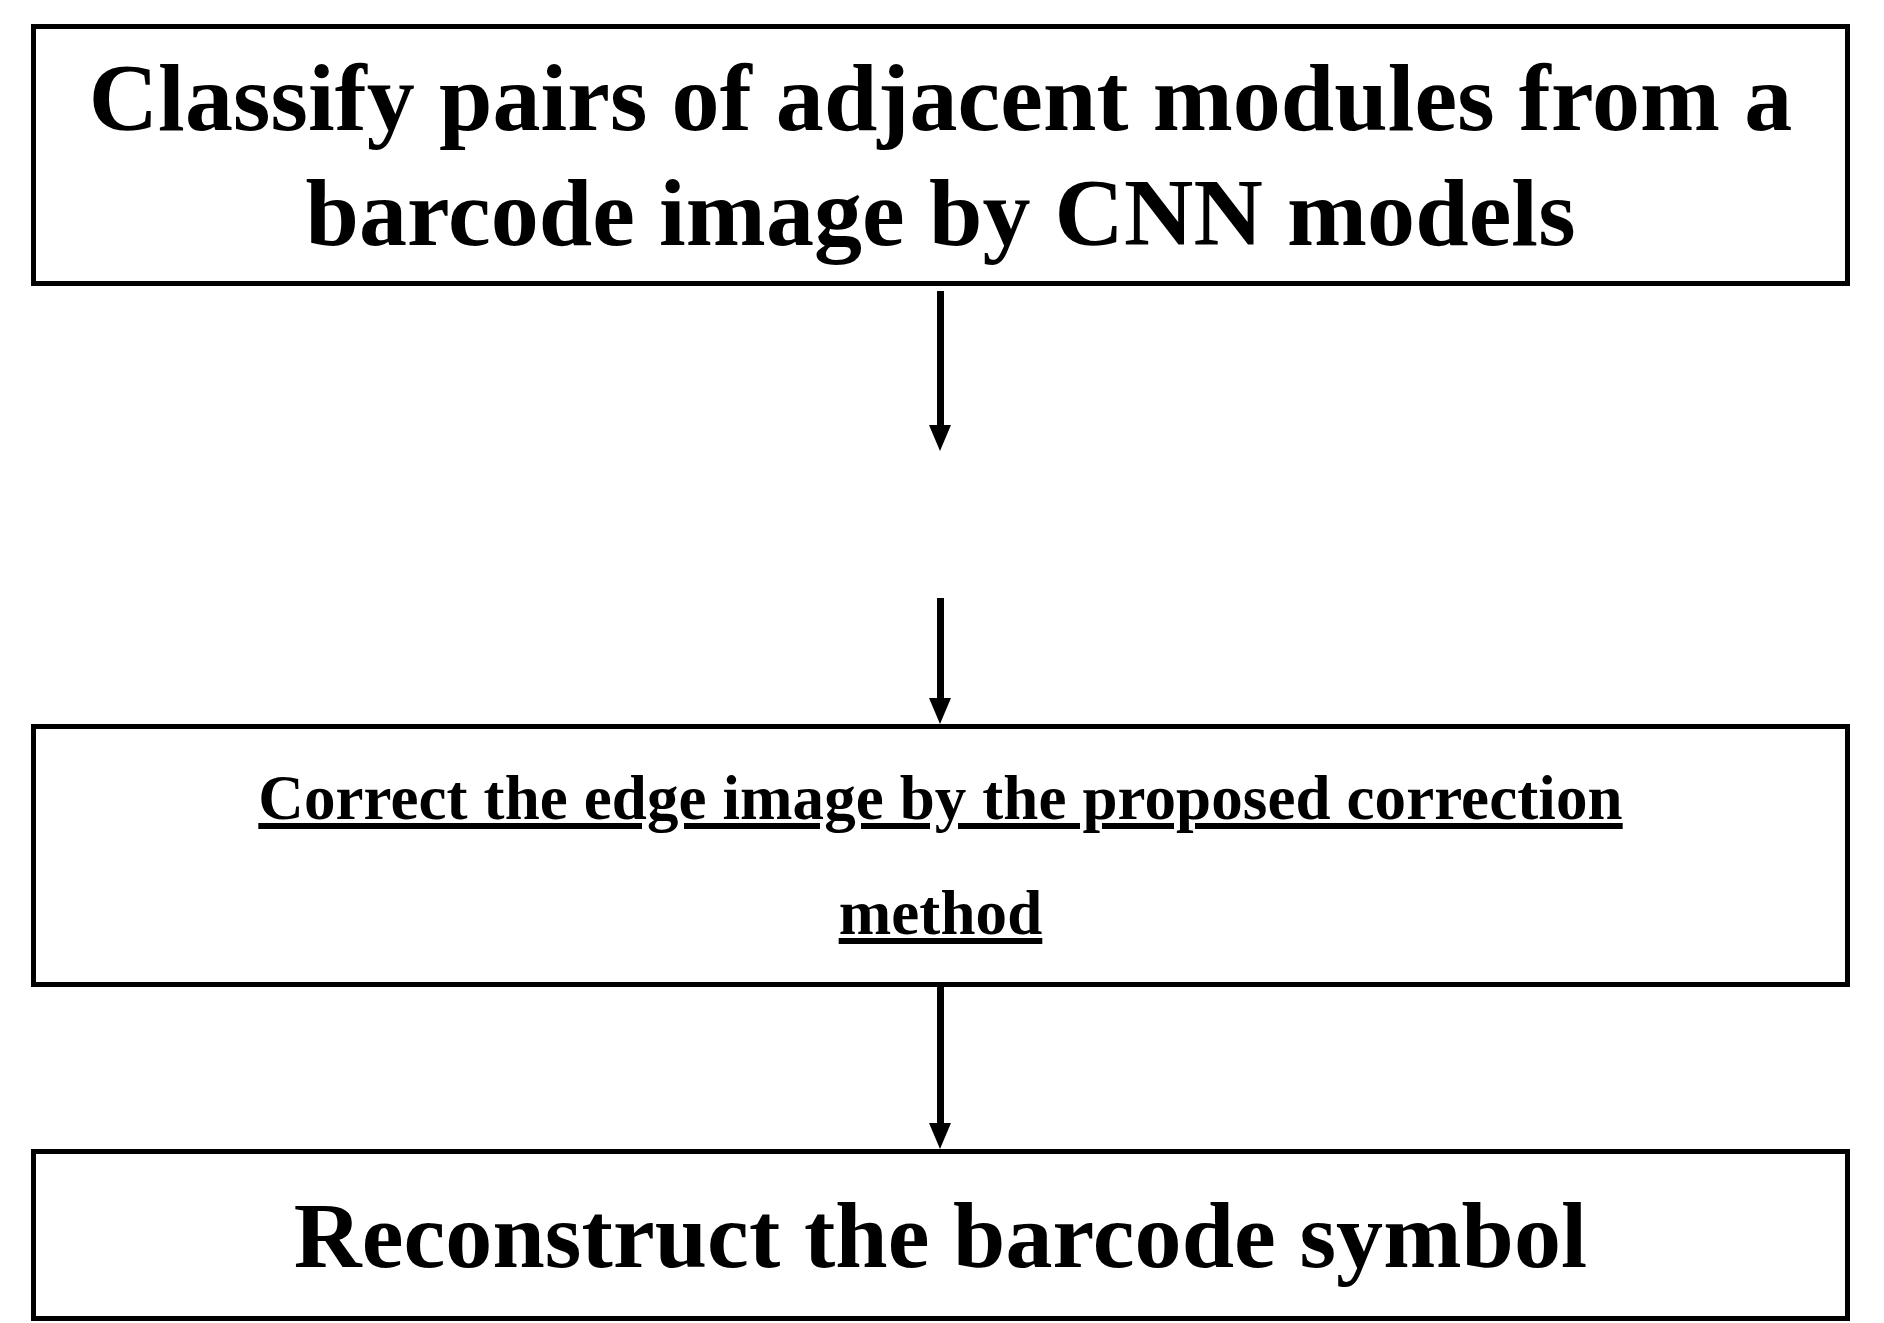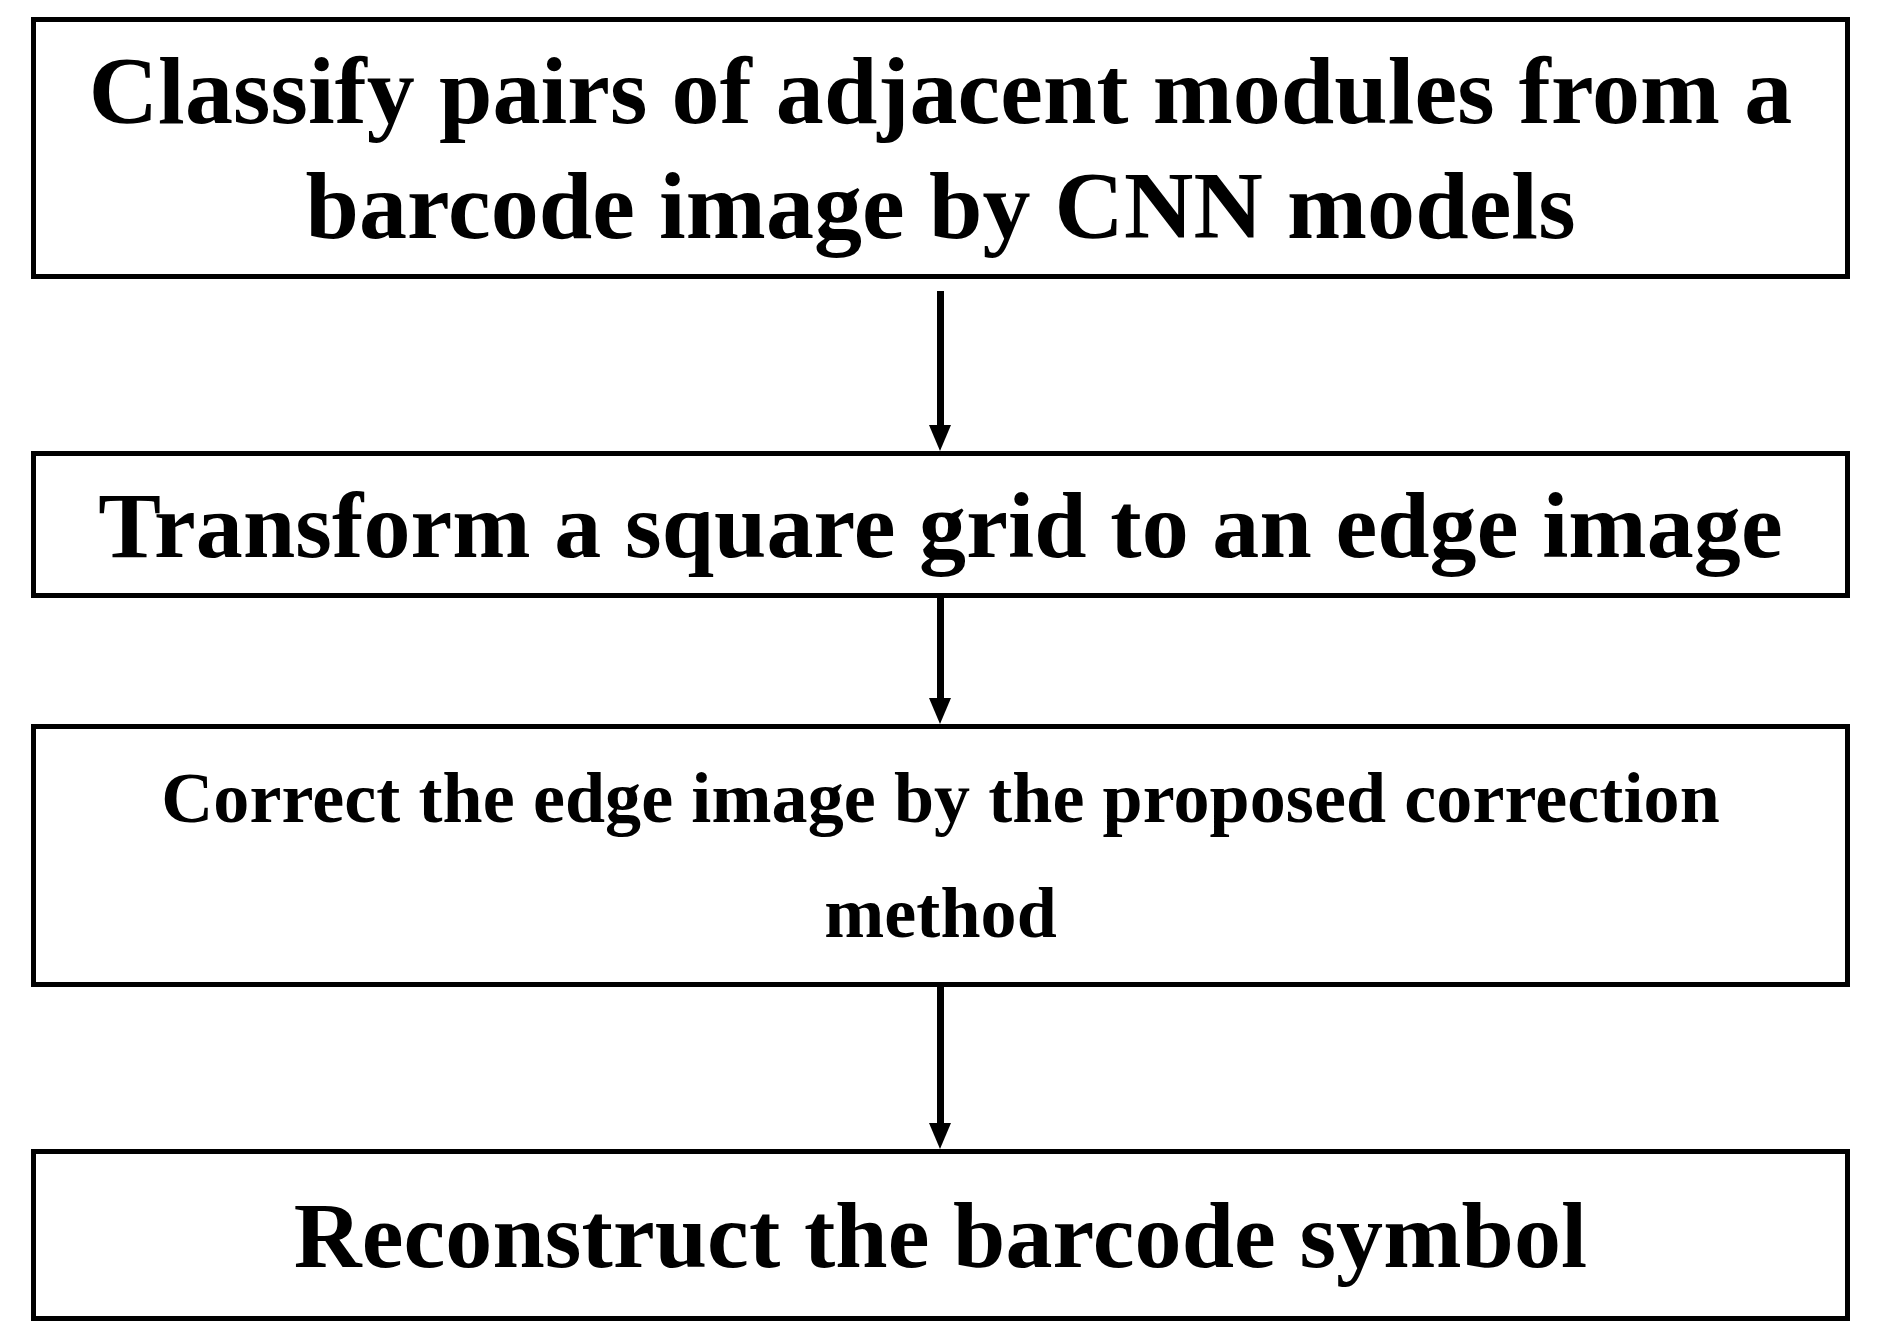--- a/index.html
+++ b/index.html
@@ -37,38 +37,39 @@
     width: 100%;
     font-family: "Liberation Serif", "DejaVu Serif", serif;
     font-weight: bold;
     color: #000000;
     letter-spacing: 0.1px;
     padding: 0 22px;
     box-sizing: border-box;
   }
 
   
-  #box-classify      { top: 17px;   height: 262px; }
+  #box-classify      { top: 24px;   height: 262px; }
   #box-transform     { top: 451px;  height: 147px; }
   #box-correct       { top: 724px;  height: 263px; }
   #box-reconstruct   { top: 1149px; height: 172px; }
 
   #box-classify .flow-box-label {
     font-size: 96px;
     line-height: 115px;
     padding: 0 40px;
   }
   #box-transform .flow-box-label {
     font-size: 94px;
     line-height: 100px;
   }
   #box-correct .flow-box-label {
-    font-size: 72px;
+    font-size: 63px;
     line-height: 115px;
     padding: 0 120px;
+    text-decoration: underline;
   }
   #box-reconstruct .flow-box-label {
     font-size: 94px;
     line-height: 100px;
   }
 
   
   .flow-connector {
     position: absolute;
     left: 937px;                
@@ -110,23 +111,20 @@
 
   <div class="flow-box" id="box-classify">
     <span class="flow-box-label">Classify pairs of adjacent modules from a barcode image by CNN models</span>
   </div>
 
   <div class="flow-connector" id="connector-1">
     <div class="connector-shaft"></div>
     <div class="connector-head"></div>
   </div>
 
-  <div class="flow-box" id="box-transform">
-    <span class="flow-box-label">Transform a square grid to an edge image</span>
-  </div>
 
   <div class="flow-connector" id="connector-2">
     <div class="connector-shaft"></div>
     <div class="connector-head"></div>
   </div>
 
   <div class="flow-box" id="box-correct">
     <span class="flow-box-label">Correct the edge image by the proposed correction method</span>
   </div>
 

